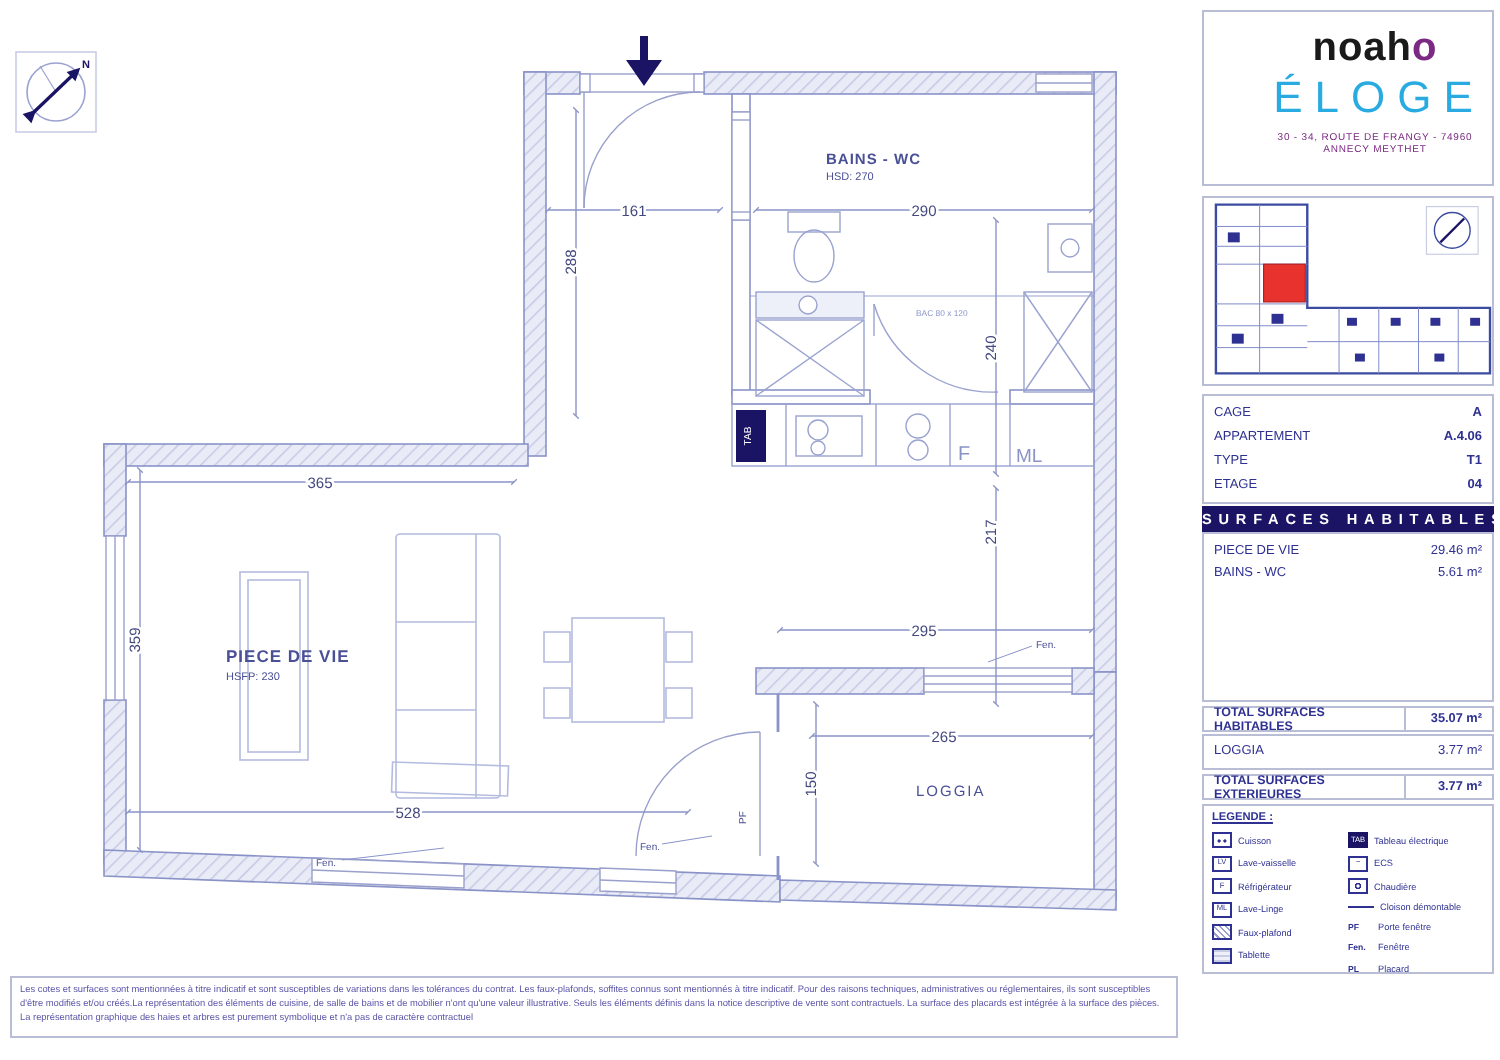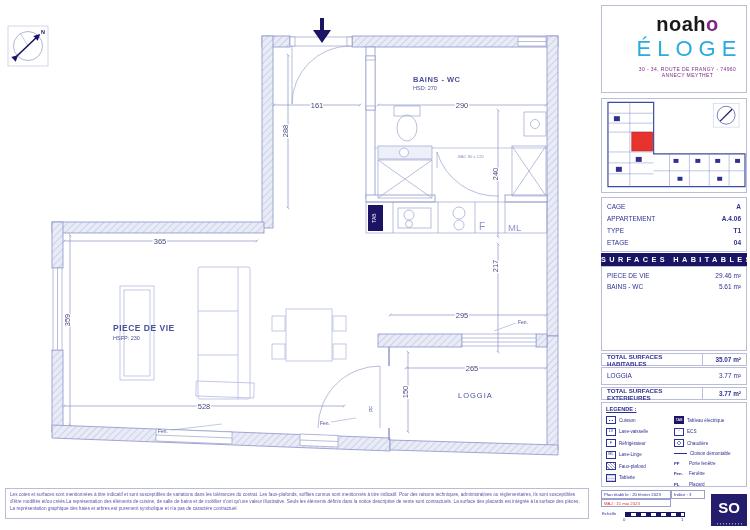--- a/index.html
+++ b/index.html
@@ -392,31 +392,20 @@
             </div>
           <div class="lrow lrow--sm">
               <span class="licon licon--abbr">PL</span>
               <span>Placard</span>
             </div>
         </div>
       </div>
     </div>
   </div>
 
-  <div class="footer">
-    <div class="f-cell f-date">Plan établi le : 20 février 2023</div>
-    <div class="f-cell f-indice">Indice : 3</div>
-    <div class="f-cell f-maj">MAJ : 15 mai 2023</div>
-    <div class="f-echelle">Echelle</div>
-    <div class="f-bar"></div>
-    <div class="f-zero">0</div>
-    <div class="f-one">1</div>
-    <div class="so-logo">SO</div>
-    <div class="so-strip"></div>
-  </div>
 
   <div class="disclaimer">
     <span>Les cotes et surfaces sont mentionnées à titre indicatif et sont susceptibles de variations dans les tolérances du contrat. Les faux-plafonds, soffites connus sont mentionnés à titre indicatif. Pour des raisons techniques, administratives ou réglementaires, ils</span>
     <span>sont susceptibles d'être modifiés et/ou créés.La représentation des éléments de cuisine, de salle de bains et de mobilier n'ont qu'une valeur illustrative. Seuls les éléments définis dans la notice descriptive de vente sont contractuels. La surface des placards</span>
     <span>est intégrée à la surface des pièces. La représentation graphique des haies et arbres est purement symbolique et n'a pas de caractère contractuel</span>
   </div>
 
 </div>
 
 </body></html>

